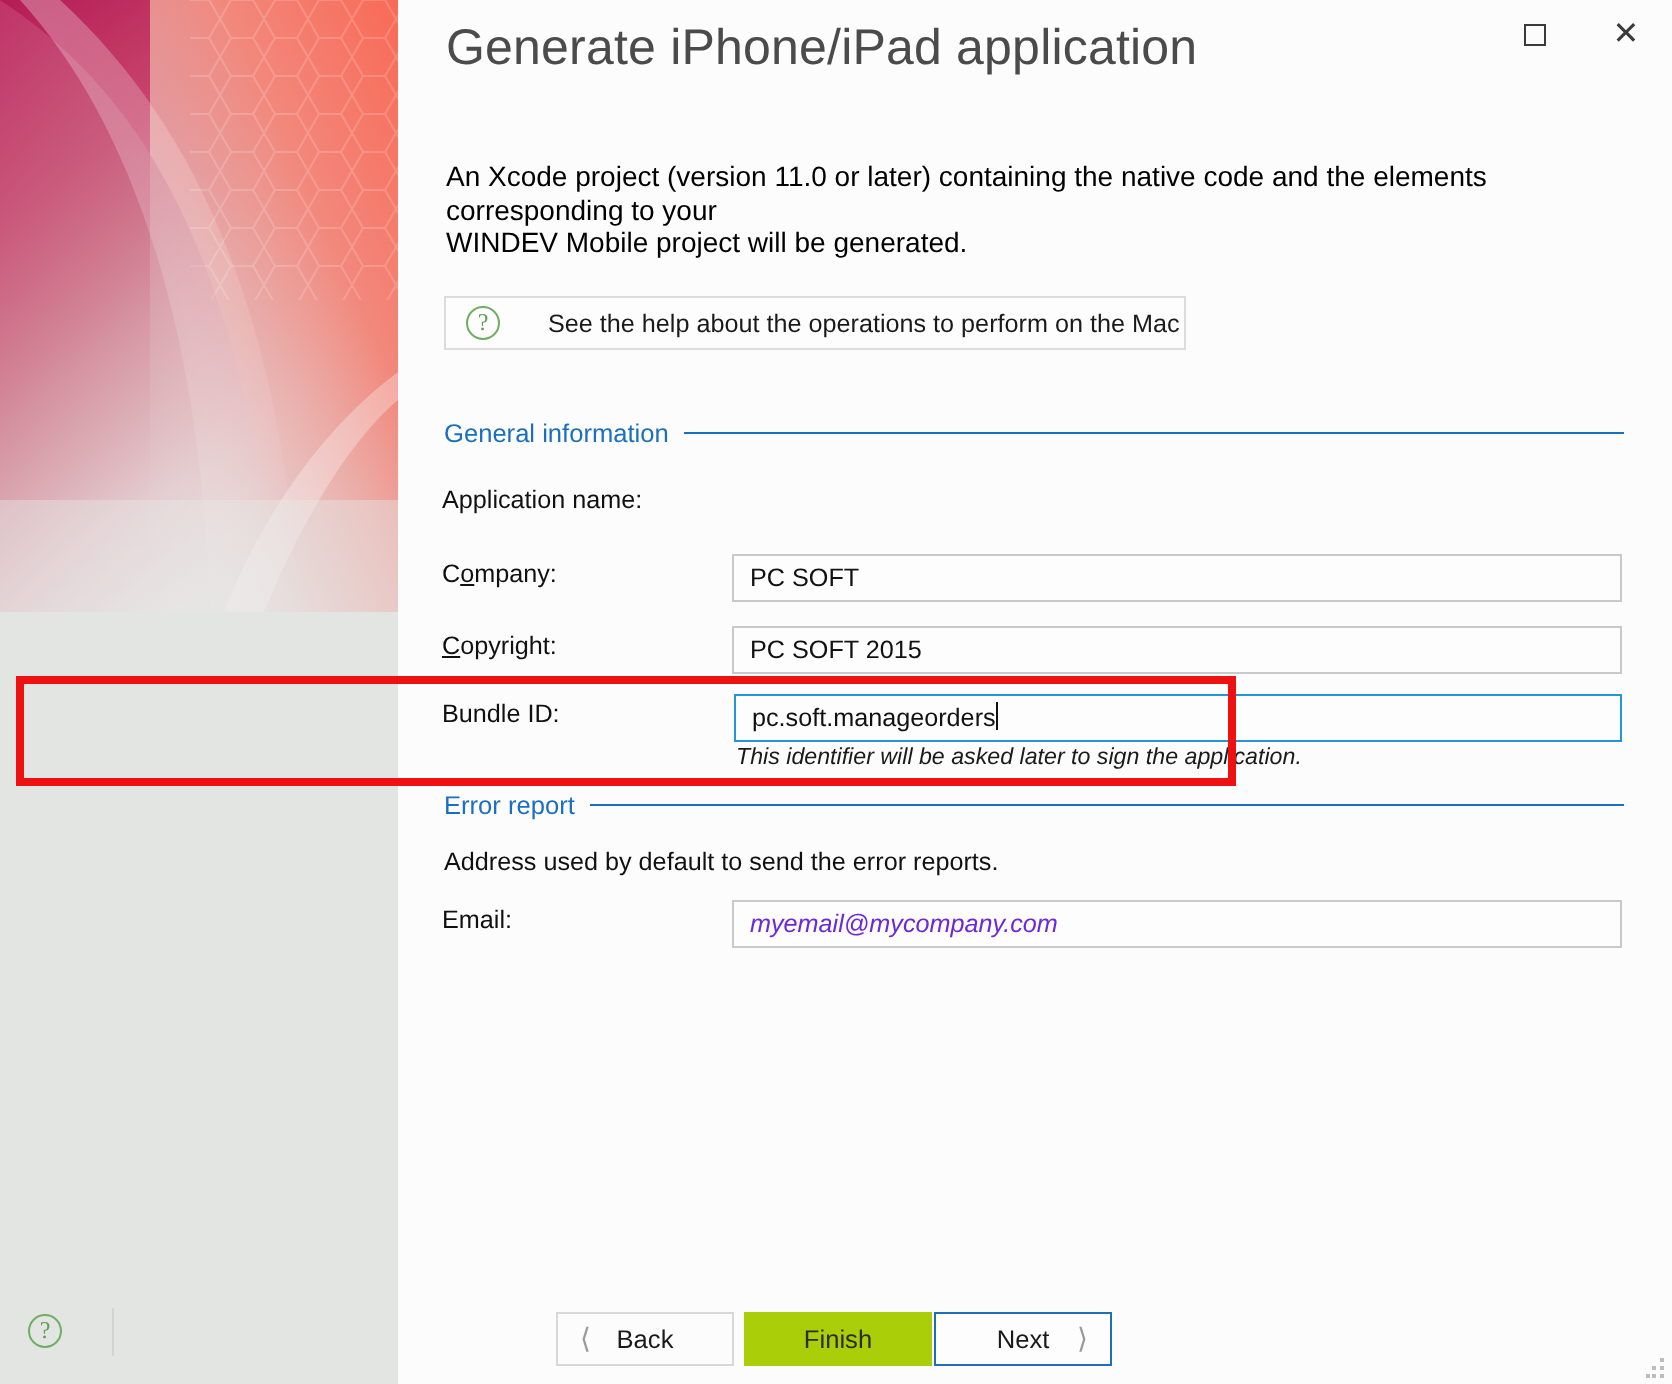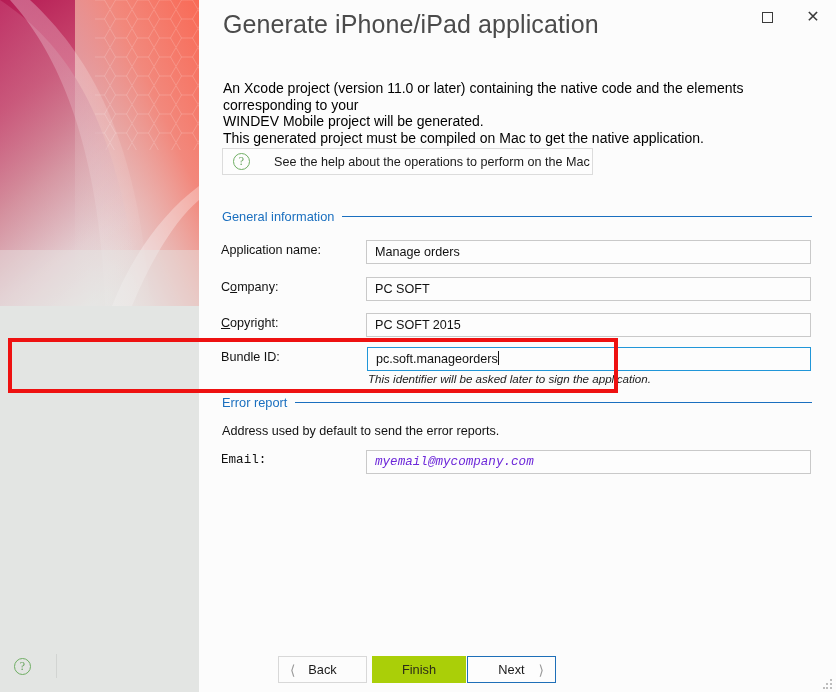--- a/index.html
+++ b/index.html
@@ -201,21 +201,21 @@
   }
   .fld .ph {
     color: #6d28d9;
     font-style: italic;
   }
 
   #row-appname  { top: 240px; }
   #row-company  { top: 277px; }
   #row-copyright{ top: 313px; }
   #row-bundle   { top: 347px; }
-  #row-email    { top: 450px; font-family: Liberation Mono, monospace; }
+  #row-email    { top: 450px; }
 
   #bundle-hint {
     position: absolute;
     left: 169px; top: 372px;
     font-size: 11.6px;
     font-style: italic;
     color: #1a1a1a;
     white-space: nowrap;
   }
 
@@ -354,40 +354,36 @@
     </div>
   </div>
 
   <div id="content">
 
     <div id="page-title">Generate iPhone/iPad application</div>
 
     <div id="desc">
       <div>An Xcode project (version 11.0 or later) containing the native code and the elements corresponding to your</div>
       <div>WINDEV Mobile project will be generated.</div>
-      <div>This generated project must be compiled on Mac to get the native application.</div>
     </div>
 
     <div id="help-button">
       <span class="hb-icon">
         <span class="qmark">?</span>
       </span>
       <span class="hb-label">See the help about the operations to perform on the Mac</span>
     </div>
 
     <div class="section" id="sec-general">
       <span class="stitle">General information</span>
       <span class="sline"></span>
     </div>
 
     <div class="row" id="row-appname">
       <span class="lbl">Application name:</span>
-      <div class="fld">
-        <span>Manage orders</span>
-      </div>
     </div>
 
     <div class="row" id="row-company">
       <span class="lbl"><span>C</span><u>o</u><span>mpany:</span></span>
       <div class="fld">
         <span>PC SOFT</span>
       </div>
     </div>
 
     <div class="row" id="row-copyright">

